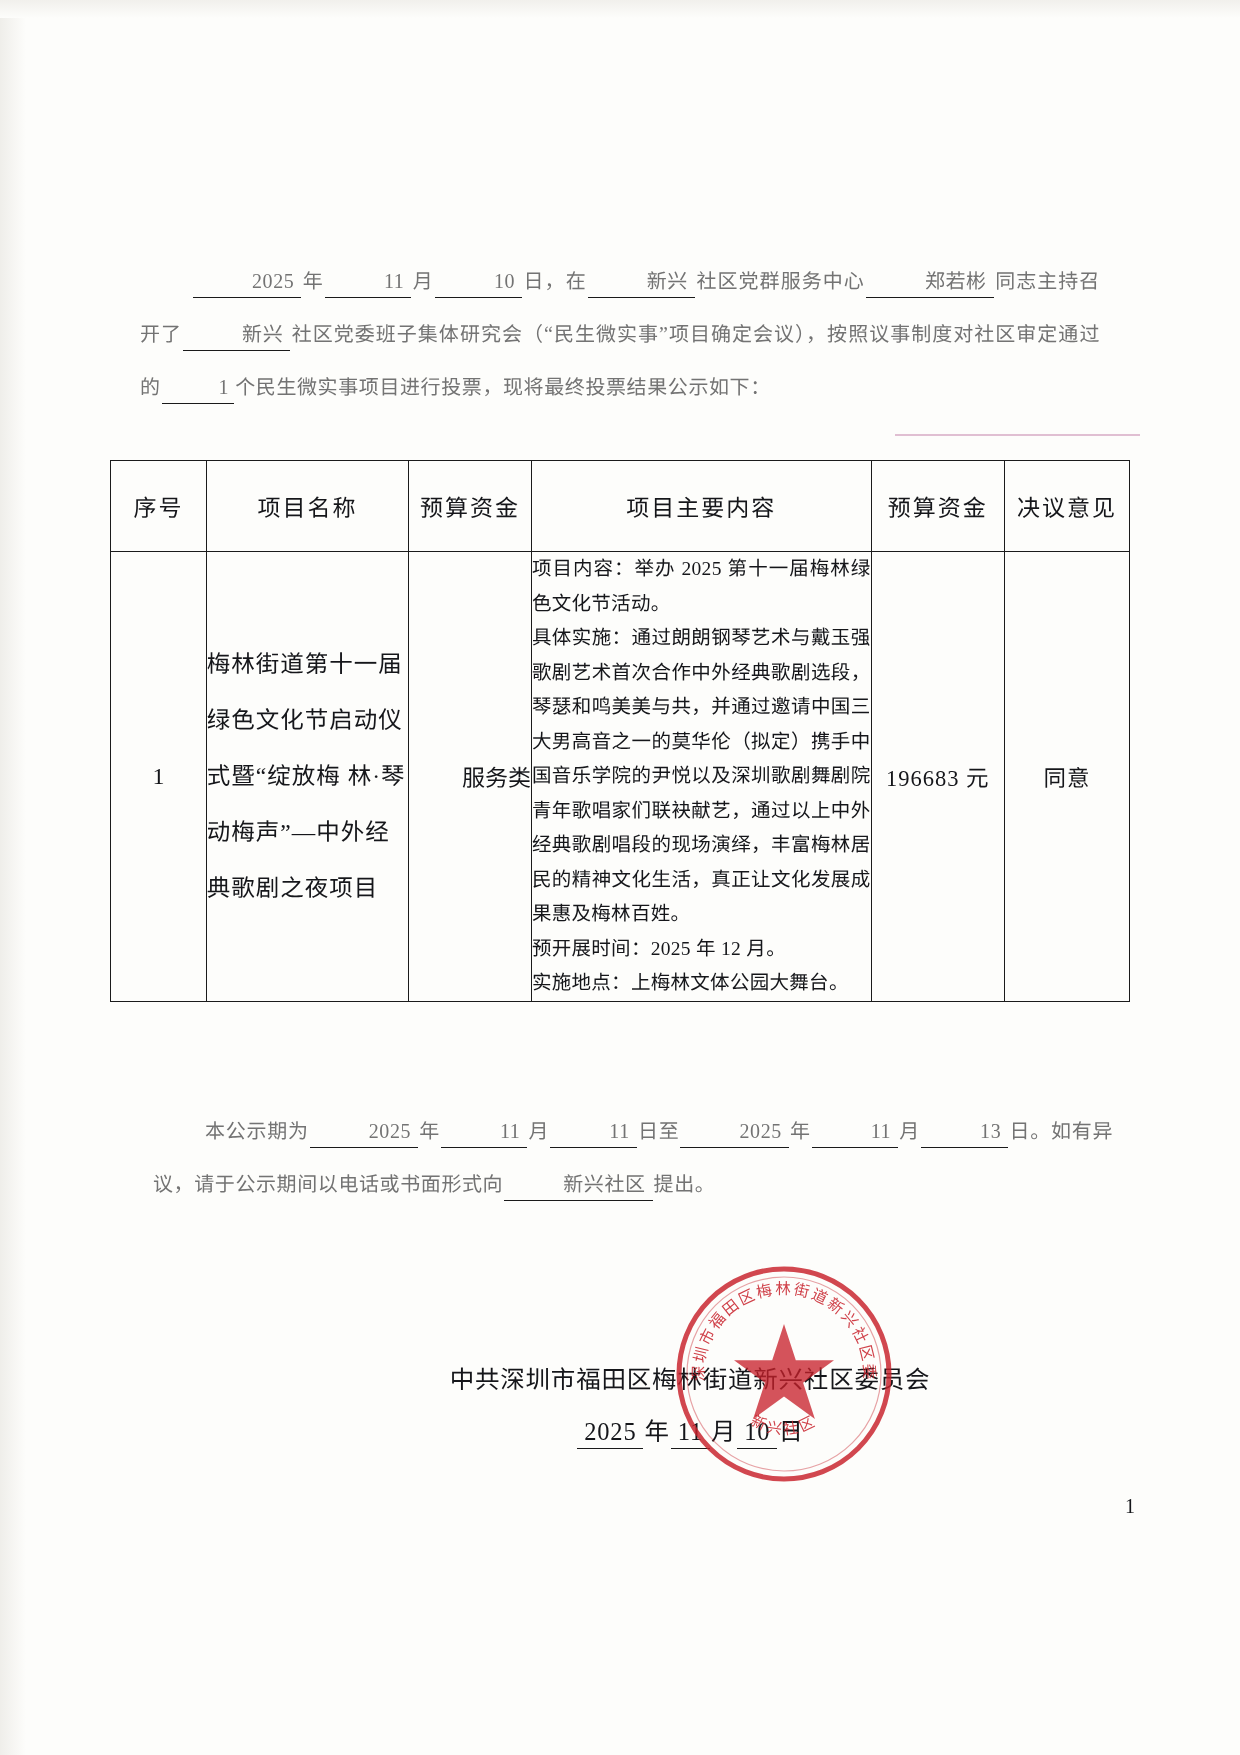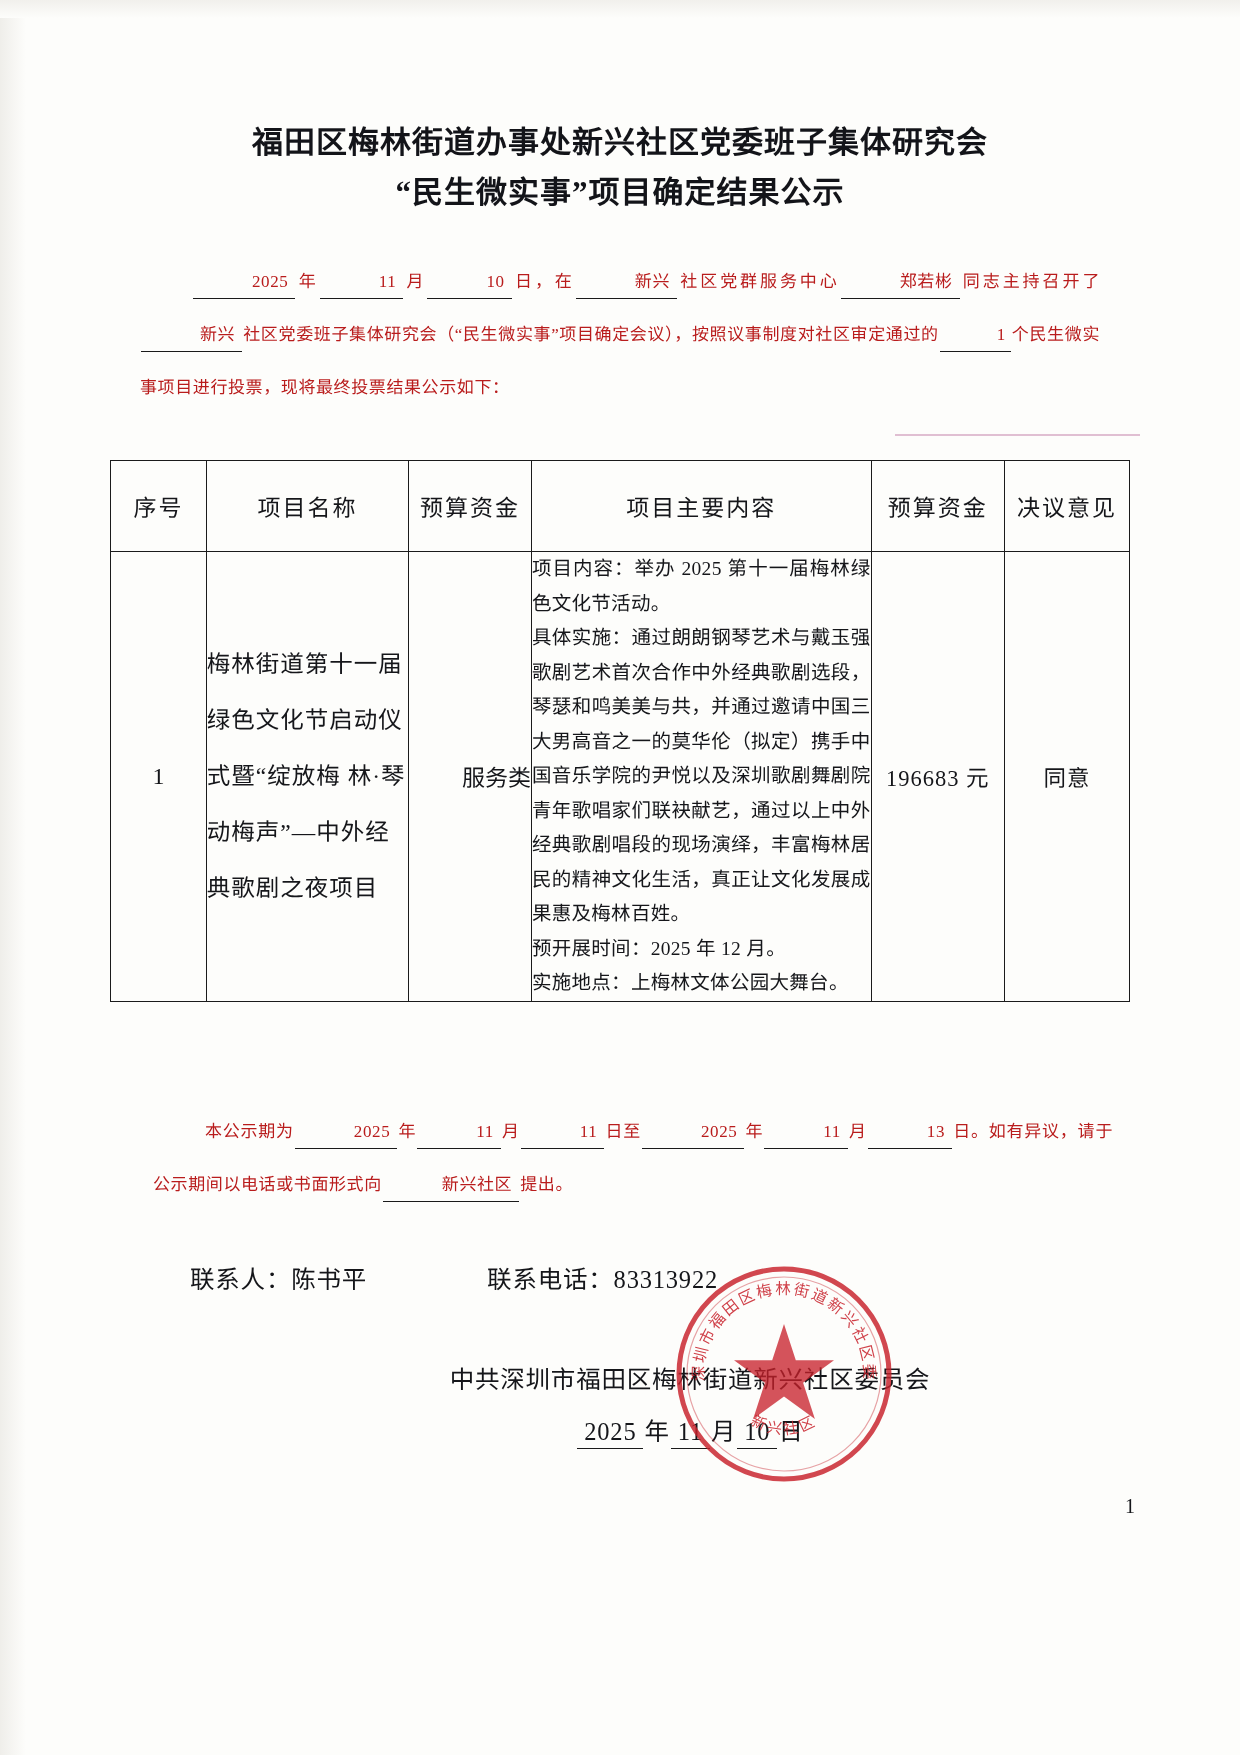--- a/index.html
+++ b/index.html
@@ -50,24 +50,24 @@
     font-weight: bold;
     font-size: 31px;
     letter-spacing: 1px;
     line-height: 46px;
     color: #131419;
   }
   .title-line-2 { margin-top: 4px; }
 
   .para {
     position: absolute;
-    font-size: 17px;
+    font-size: 20px;
     line-height: 53px;
     letter-spacing: 0.6px;
-    color: #b91c1c;
+    color: #737373;
   }
 
   #para1 {
     left: 140px;
     top: 255px;
     width: 960px;
     text-indent: 52px;
     text-align: justify;
   }
 
@@ -197,24 +197,20 @@
 </head>
 <body>
 
 <div class="page">
 
   <div class="paper-edge-left"></div>
   <div class="paper-edge-top"></div>
 
   <div class="artifact-line" style="left:895px; top:434px; width:245px; height:2px;"></div>
 
-  <div class="title-block">
-    <div class="title-line">福田区梅林街道办事处新兴社区党委班子集体研究会</div>
-    <div class="title-line title-line-2">“民生微实事”项目确定结果公示</div>
-  </div>
 
   <div class="para" id="para1">
     <span class="fill">2025</span><span>年</span><span class="fill">11</span><span>月</span><span class="fill">10</span><span>日，在</span><span class="fill">新兴</span><span>社区党群服务中心</span><span class="fill">郑若彬</span><span>同志主持召开了</span><span class="fill">新兴</span><span>社区党委班子集体研究会（“民生微实事”项目确定会议），按照议事制度对社区审定通过的</span><span class="fill fill-sm">1</span><span>个民生微实事项目进行投票，现将最终投票结果公示如下：</span>
   </div>
 
   <table class="tbl">
     <colgroup>
       <col class="c-no">
         <col class="c-name">
         <col class="c-type">
@@ -245,23 +241,20 @@
         <td class="cell-decision">同意</td>
       </tr>
     </tbody>
   </table>
 
   <div class="para" id="para2">
     <span>本公示期为</span><span class="fill">2025</span><span>年</span><span class="fill">11</span><span>月</span><span class="fill">11</span><span>日至</span><span class="fill">2025</span><span>年</span><span class="fill">11</span><span>月</span><span class="fill">13</span><span>日。如有异议，请于公示期间以电话或书面形式向</span><span class="fill">新兴社区</span><span>提出。</span>
   </div>
 
   <div class="contact-block">
-    <span class="contact-row">
-      <span>联系人：</span><span>陈书平</span><span class="contact-phone">联系电话：</span><span>83313922</span>
-    </span>
   </div>
 
   <div class="signature-block">
     <span class="sig-org">中共深圳市福田区梅林街道新兴社区委员会</span>
     <span class="sig-date">
       <span class="fill">2025</span><span>年</span><span class="fill">11</span><span>月</span><span class="fill">10</span><span>日</span>
     </span>
   </div>
 
   <div class="seal">

